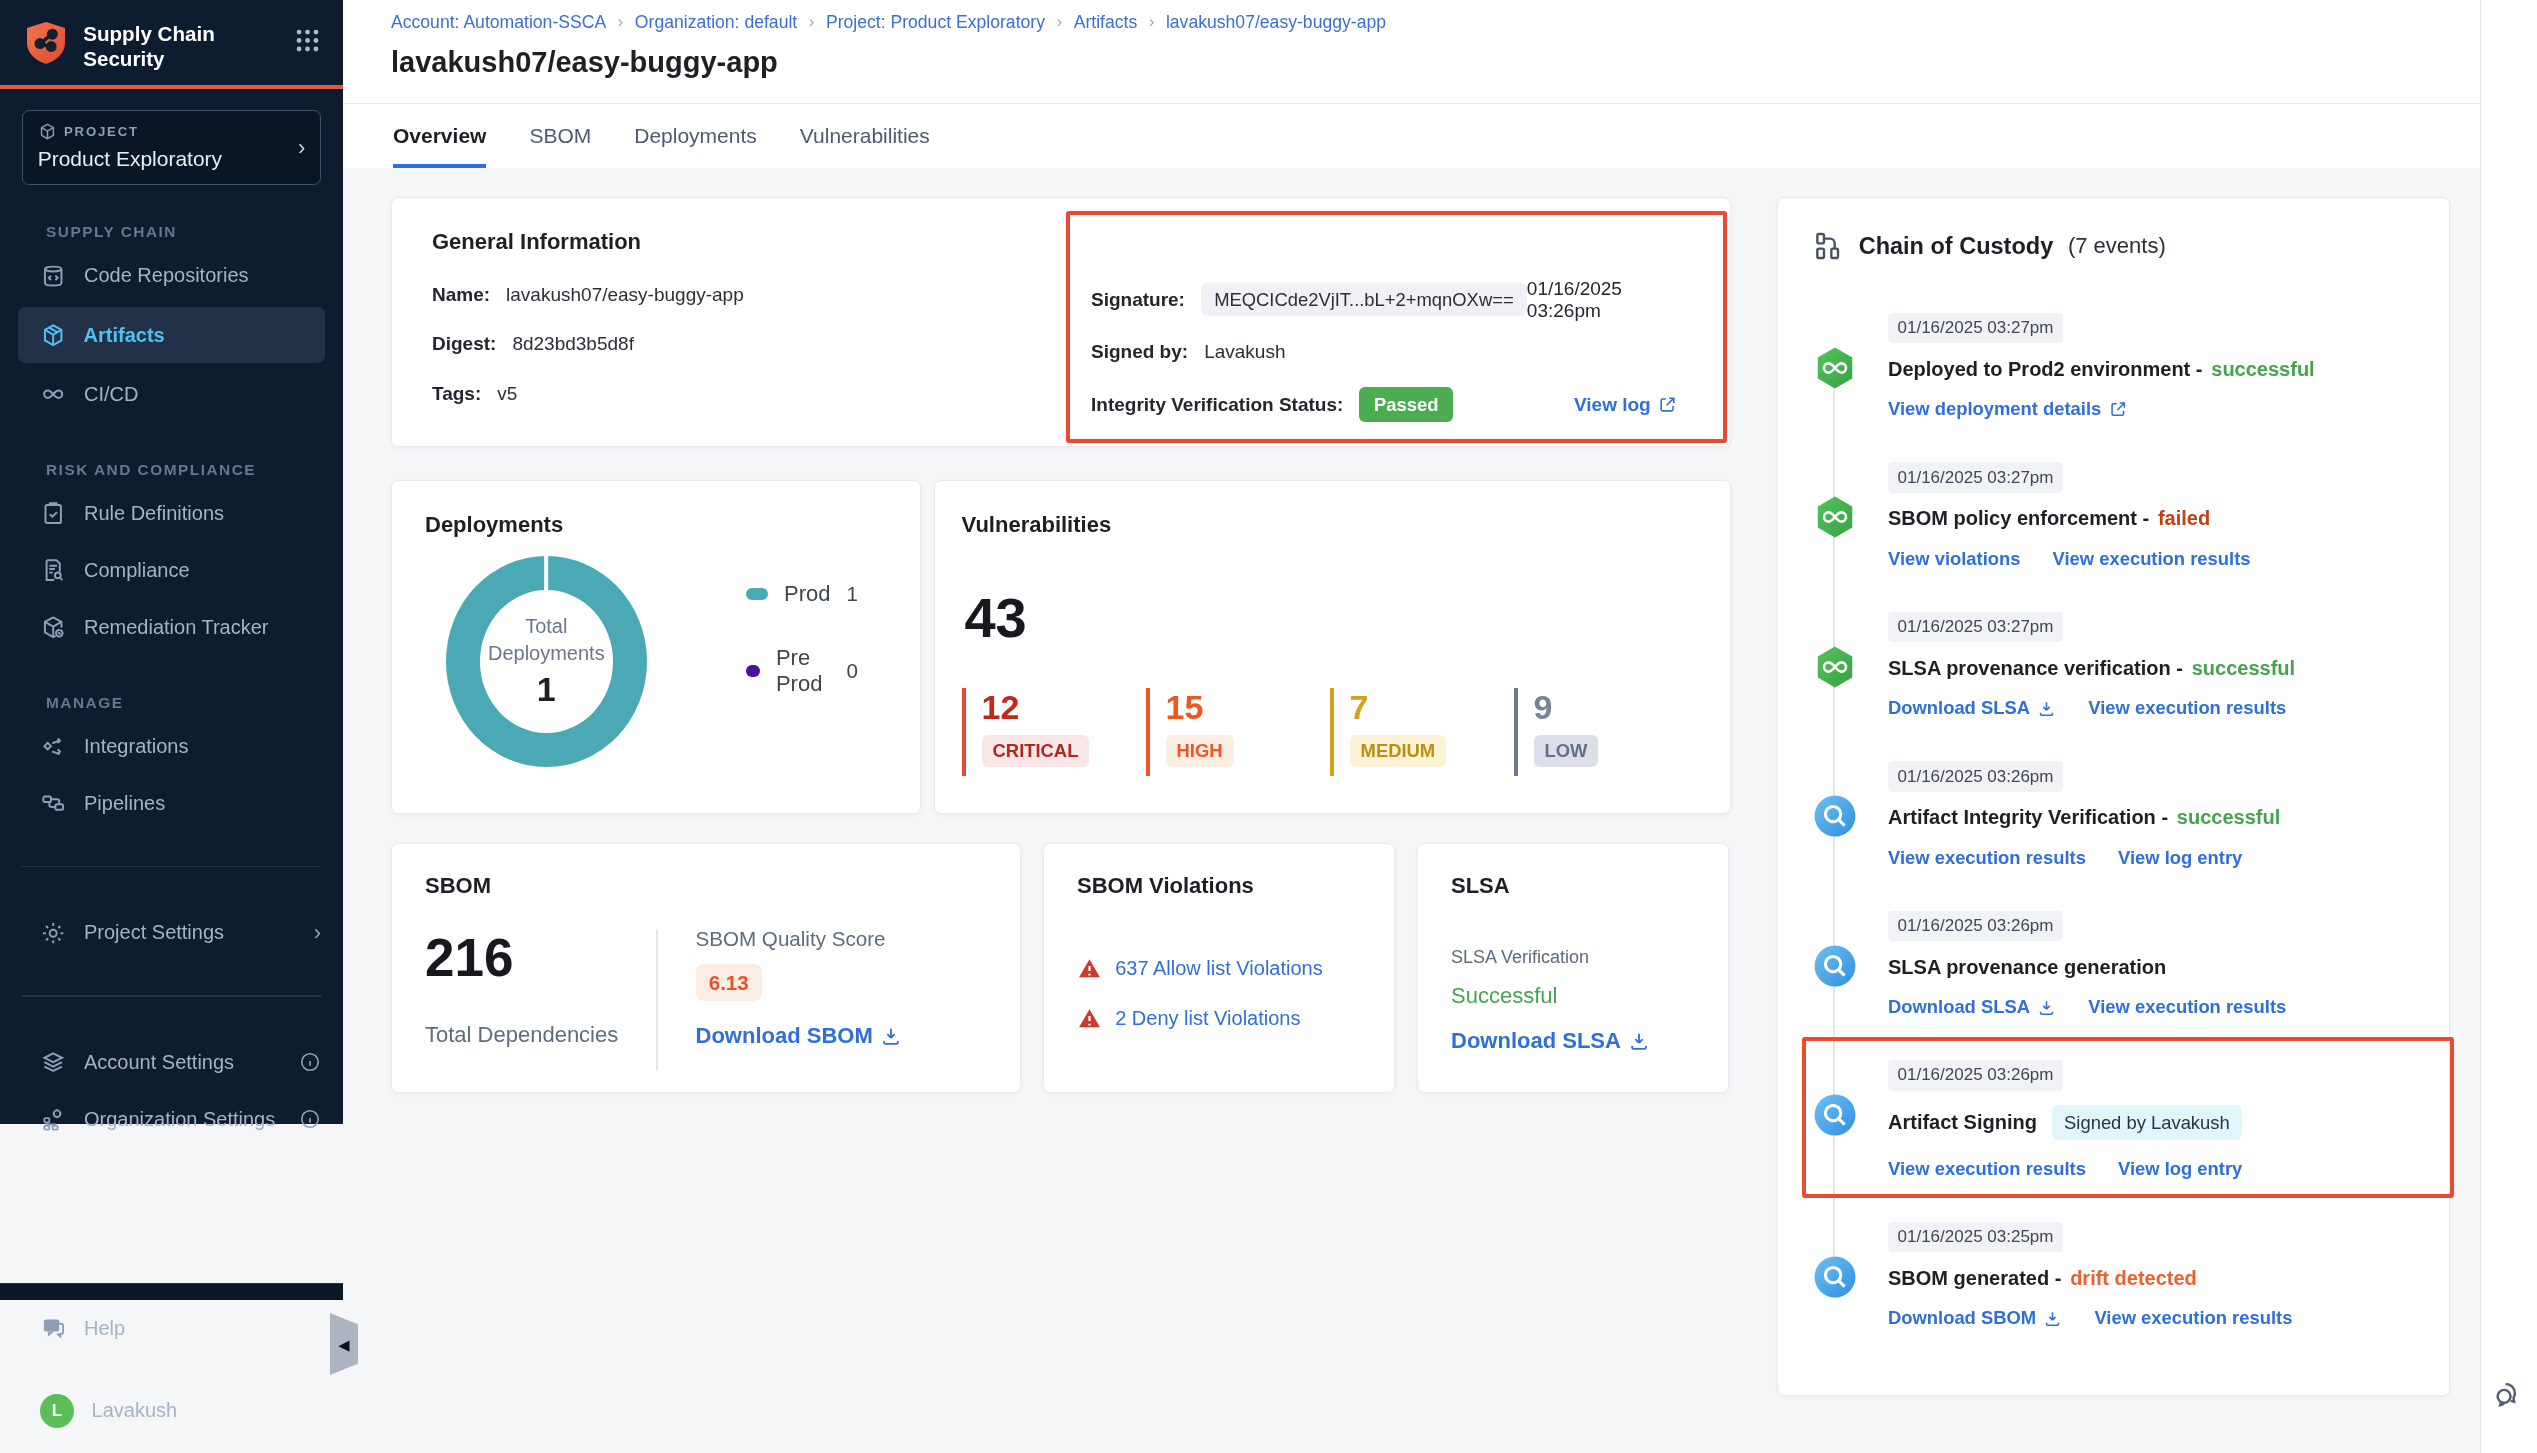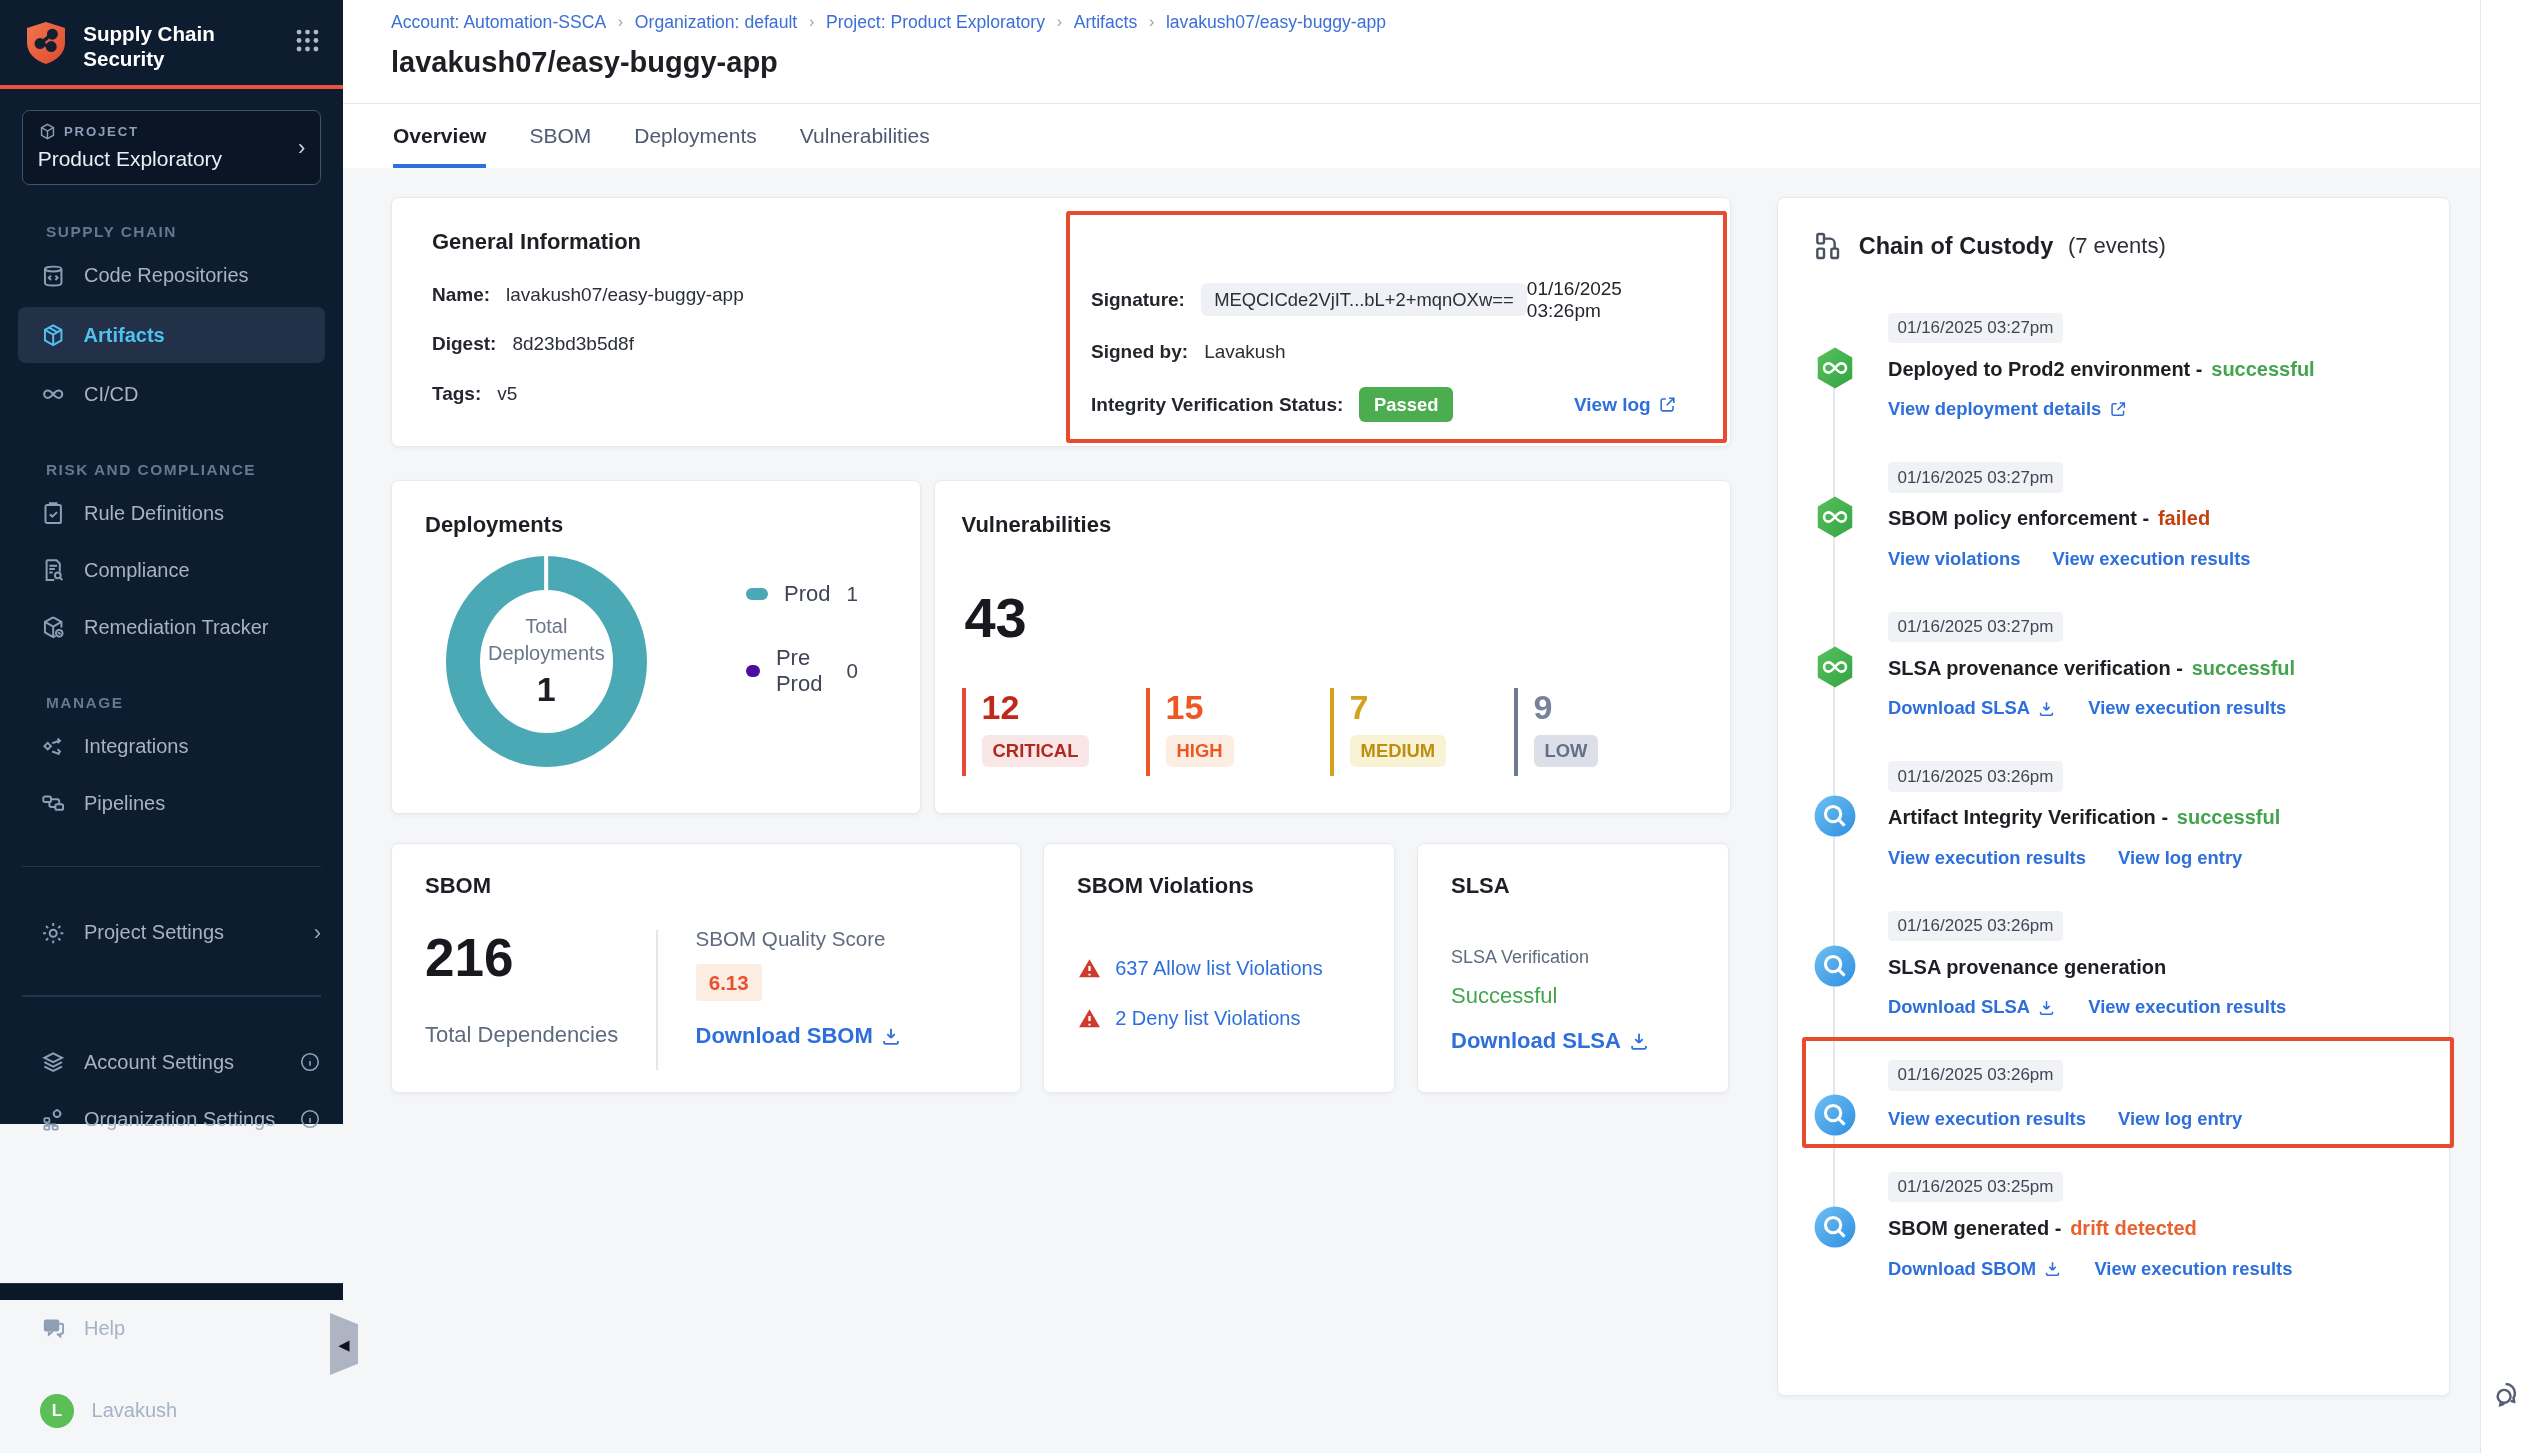--- a/index.html
+++ b/index.html
@@ -117,21 +117,21 @@
   .row3 { display:grid; grid-template-columns:630px 352px 312px; gap:22px; }
   .row3 .card { height:250px; padding:29px 33px; }
   .sbom-body { display:flex; margin-top:28px; }
   .sbom-left { width:231px; }
   .sbom-total { font-size:53px; font-weight:700; color:#17191E; }
   .sbom-total-lbl { font-size:22px; color:#5E6B7E; margin-top:34px; }
   .sbom-divider { width:1.5px; background:#E3E6EB; margin:2.9px 22px 0 0; height:140px; }
   .sbom-right { padding-left:16px; }
   .quality-lbl { font-size:20.6px; color:#5E6B7E; }
   .quality-badge { display:inline-block; margin-top:13.2px; background:#FCEDE3; color:#E8512E;
-                   font-size:20.6px; font-weight:700; padding:6.6px 13.2px; border-radius:3px; }
+                   font-size:20.6px; font-weight:700; padding:6.6px 13.2px; border-radius:8px; }
   .sbom-dl { margin-top:22px; font-size:22px; }
   .viol-list { margin-top:57px; }
   .viol-row { display:flex; align-items:center; gap:13.2px; margin-bottom:25px; }
   .viol-row a { font-weight:500; font-size:20px; }
   .slsa-lbl { font-size:18px; color:#5E6B7E; margin-top:48px; }
   .slsa-status { font-size:22px; color:#43A44D; margin-top:14.7px; font-weight:500; }
   .slsa-dl { margin-top:19px; font-size:22px; }
 
   
   .chain-card { width:673px; height:1199px; padding:32px 29px 0 34px; overflow:visible; }
@@ -726,20 +726,24 @@
 
         <div class="event highlighted">
           <span class="ev-icon">
             <svg viewBox="0 0 36 36" width="46" height="46">
               <circle cx="18" cy="18" r="16" fill="url(#bluG)"></circle>
               <circle cx="16.5" cy="16.5" r="6" fill="none" stroke="#fff" stroke-width="2.4"></circle>
               <path d="M21 21l4.5 4.5" stroke="#fff" stroke-width="2.4"></path>
             </svg>
           </span>
           <span class="ev-time">01/16/2025 03:26pm</span>
+          <div class="ev-title">
+            <span>Artifact Signing</span>
+            <span class="signed-badge">Signed by Lavakush</span>
+          </div>
           <div class="ev-links">
             <a class="blue-link">
                 <span>View execution results</span>
               </a>
             <a class="blue-link">
                 <span>View log entry</span>
               </a>
           </div>
         </div>
 

